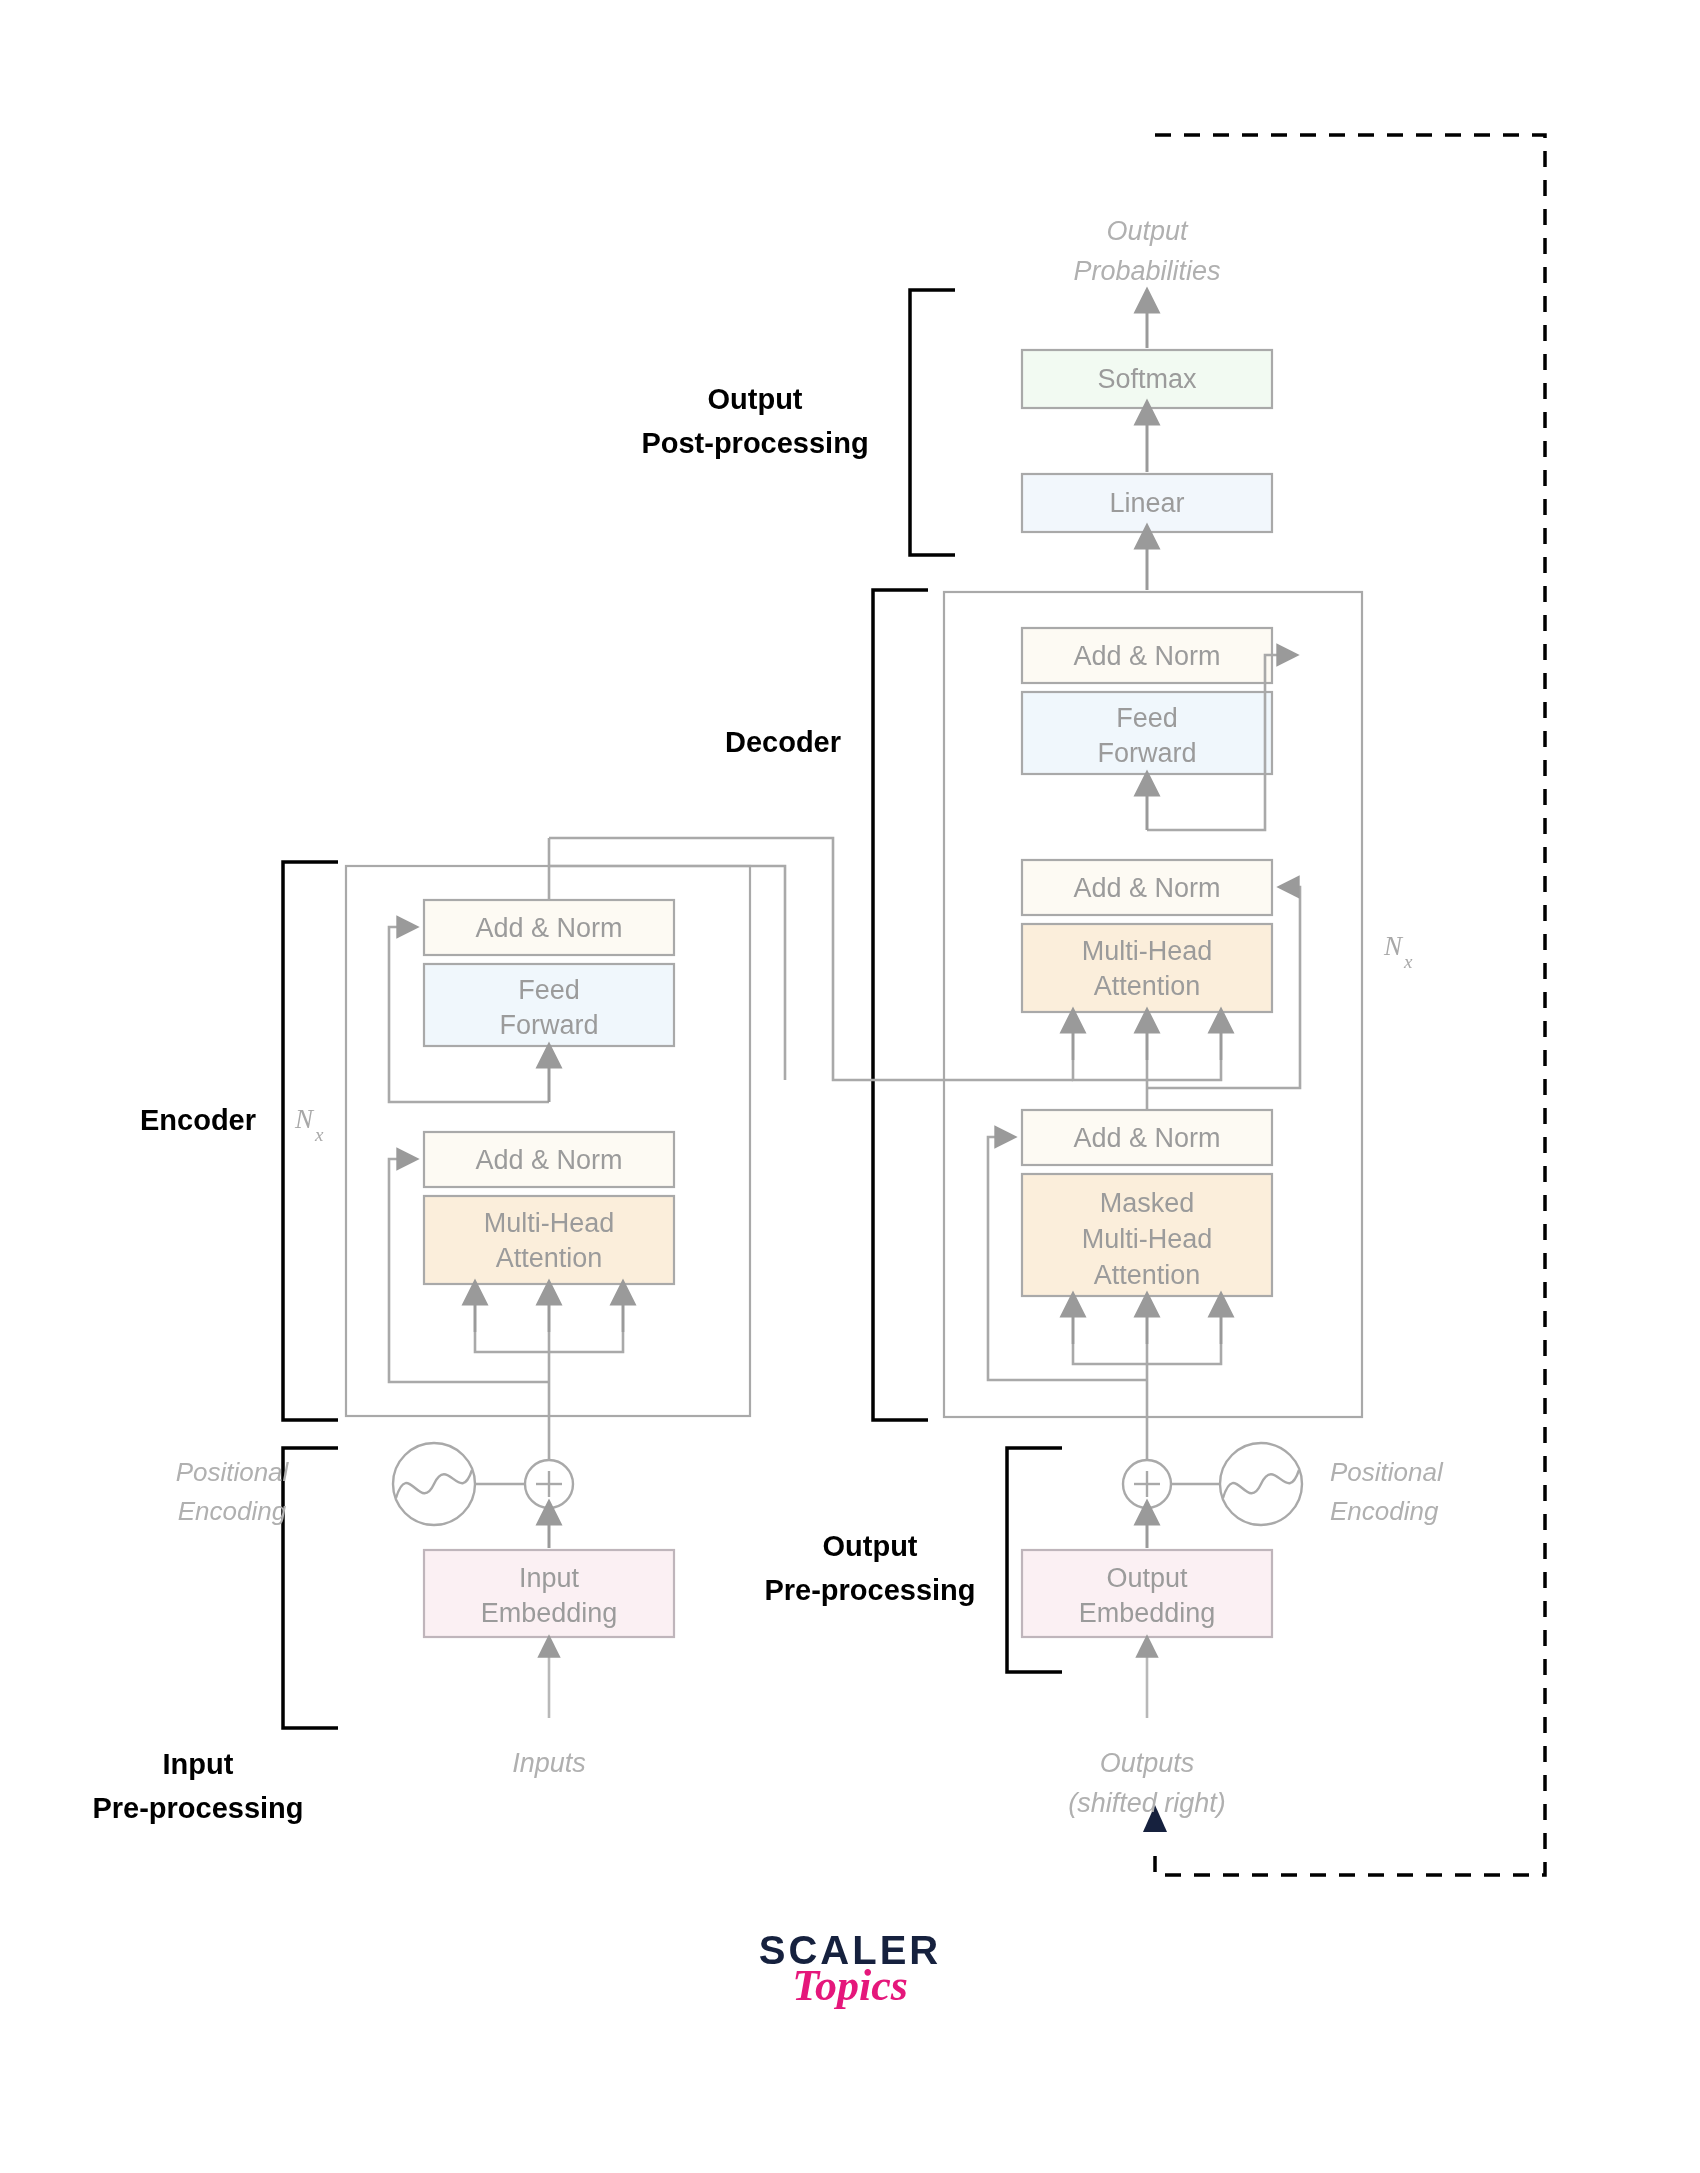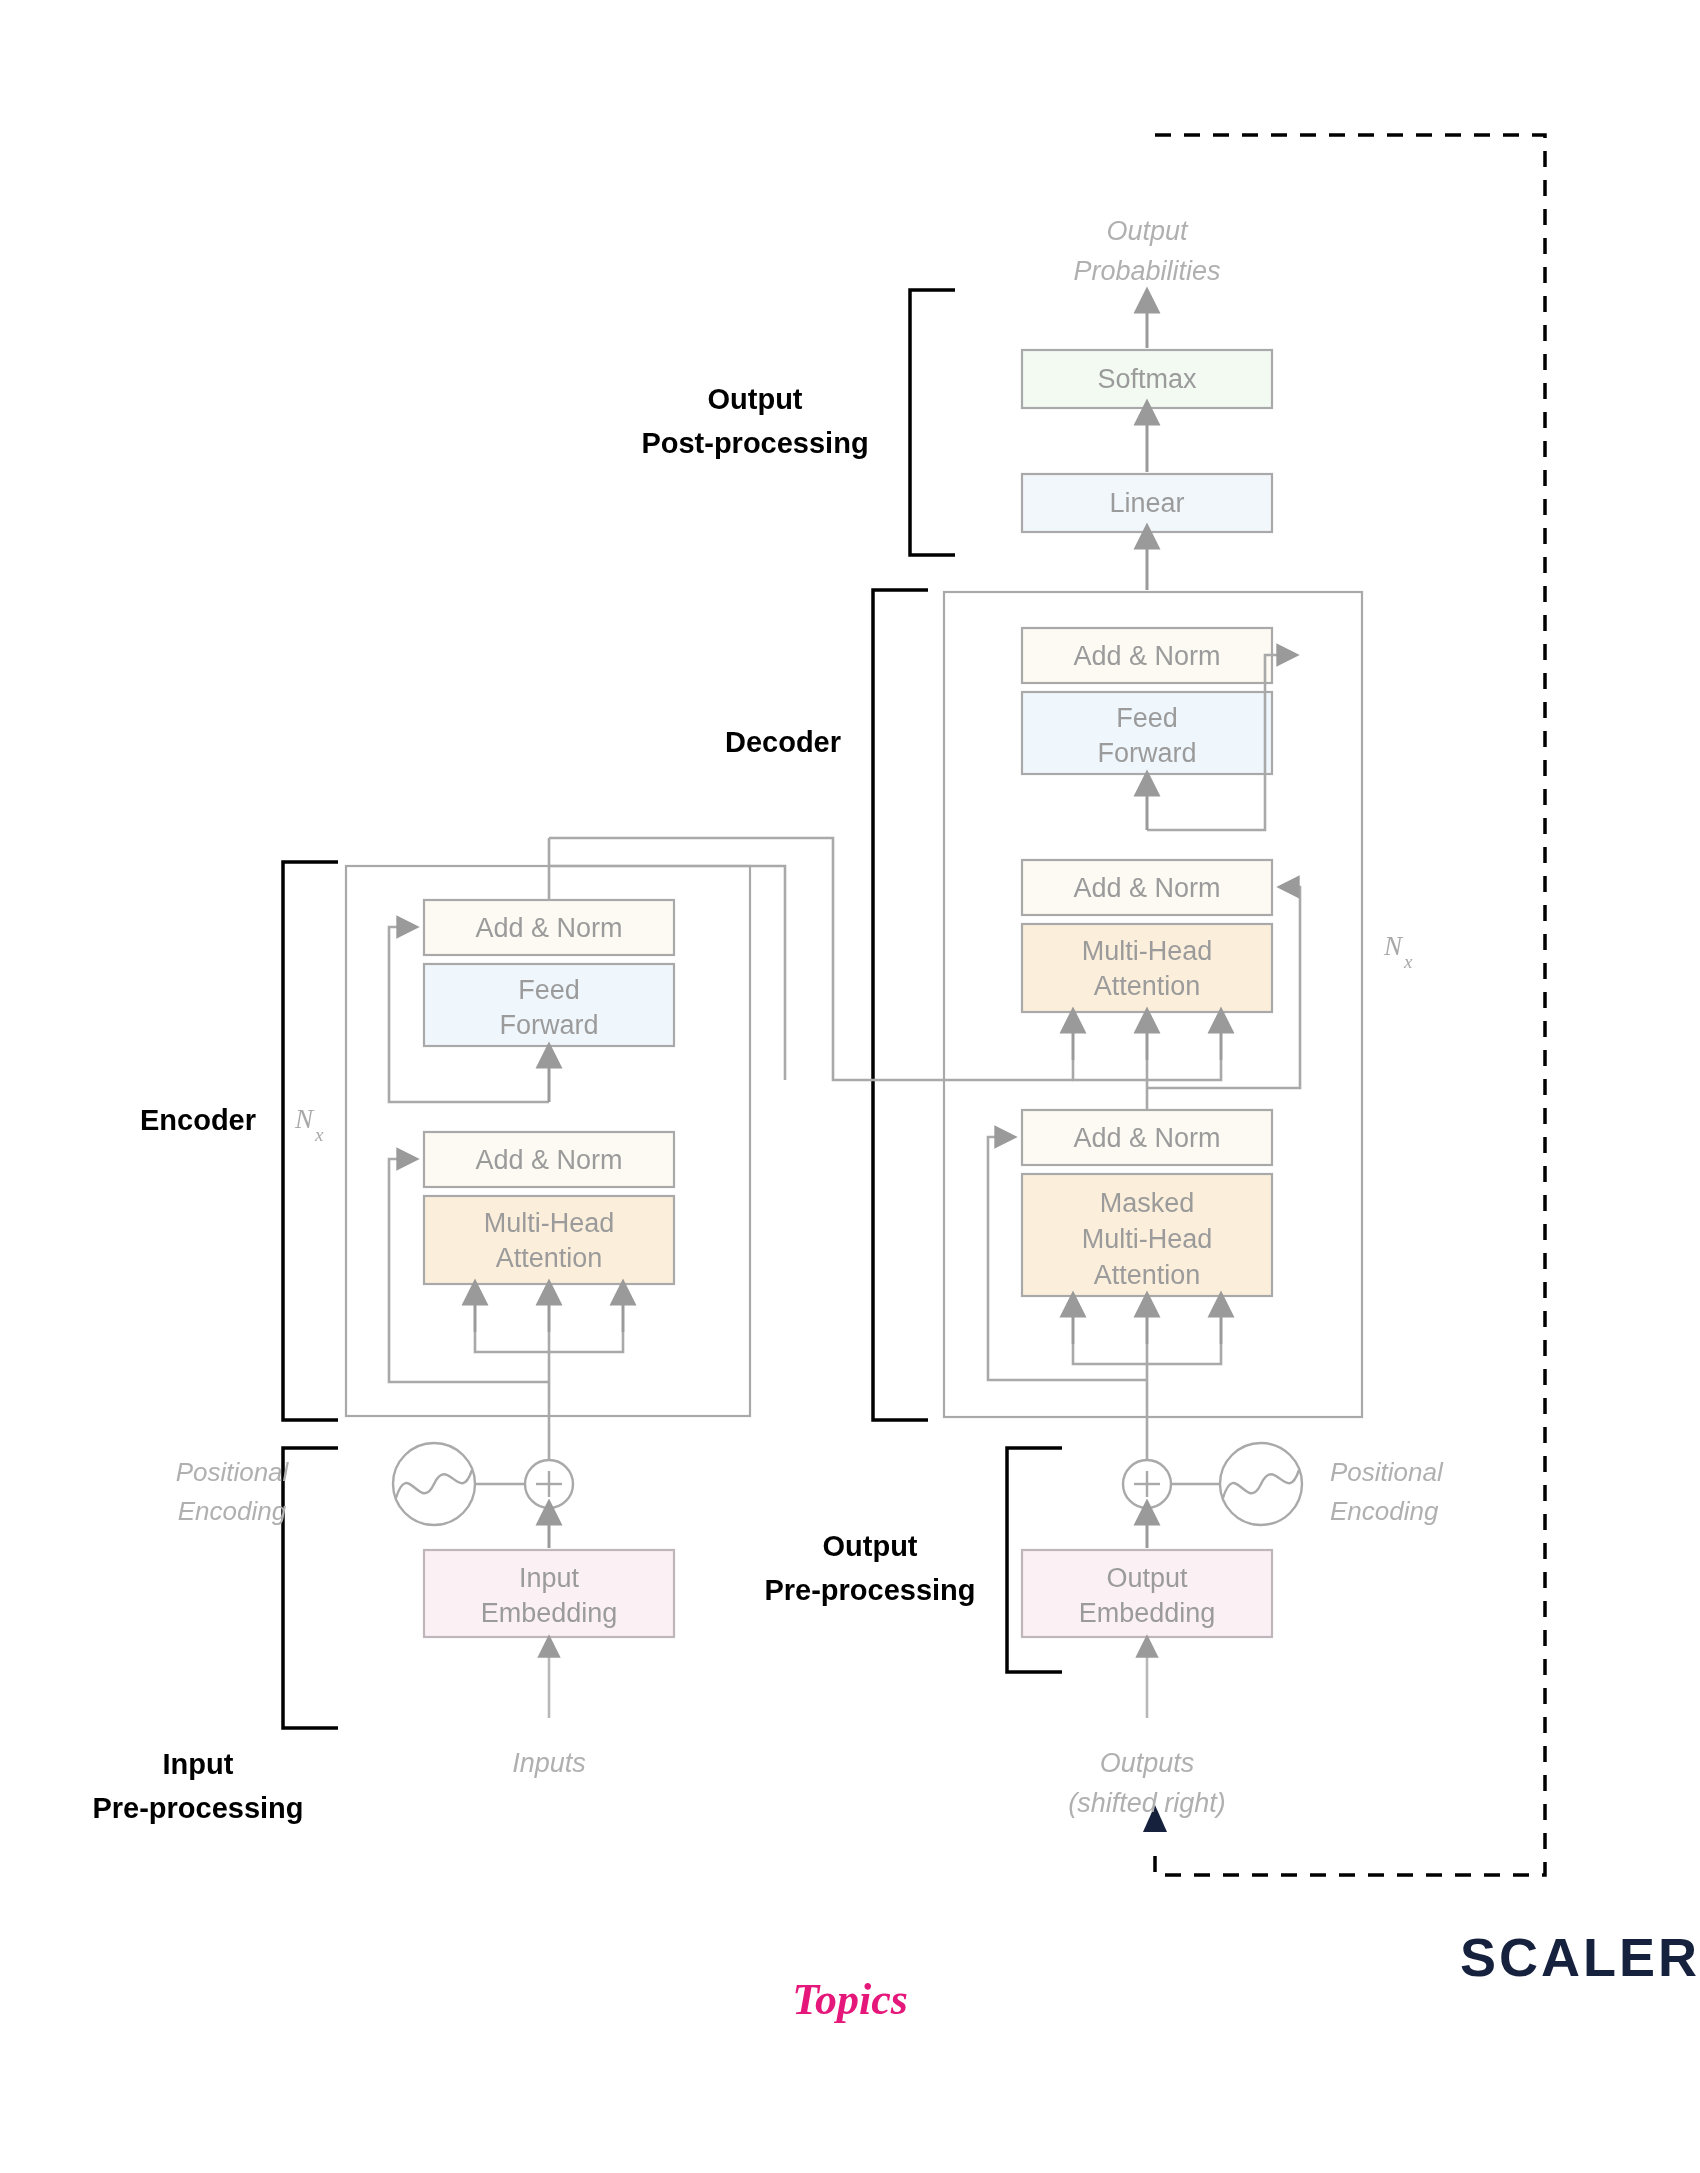--- a/index.html
+++ b/index.html
@@ -9,21 +9,21 @@
   svg#diagram{position:absolute;left:0;top:0;width:1700px;height:2173px;}
 
   .blk-text{font-family:"Liberation Sans", sans-serif;font-size:27px;fill:#9b9b9b;text-anchor:middle;}
   .io-text{font-family:"Liberation Sans", sans-serif;font-size:27px;fill:#b0b0b0;text-anchor:middle;font-style:italic;}
   .pe-text{font-family:"Liberation Sans", sans-serif;font-size:26px;fill:#b0b0b0;font-style:italic;}
   .sec-text{font-family:"Liberation Sans", sans-serif;font-size:29px;fill:#000000;font-weight:bold;text-anchor:middle;}
   .nx-text{font-family:"Liberation Serif", serif;font-size:27px;fill:#a8a8a8;font-style:italic;}
   .nx-sub{font-family:"Liberation Serif", serif;font-size:19px;fill:#a8a8a8;font-style:italic;}
 
   .logo-wrap{position:absolute;left:0;top:1930px;width:1700px;text-align:center;}
-  .logo-scaler{font-family:"Liberation Sans", sans-serif;font-weight:bold;font-size:54px;letter-spacing:3px;color:#16213e;line-height:1;text-align:right;}
+  .logo-scaler{font-family:"Liberation Sans", sans-serif;font-weight:bold;font-size:40px;letter-spacing:3px;color:#16213e;line-height:1;}
   .logo-topics{font-family:"Liberation Serif", serif;font-style:italic;font-weight:bold;font-size:44px;color:#e5177b;line-height:1;margin-top:-6px;}
 </style>
 </head>
 <body>
 
 <div id="stage">
 
   <svg id="diagram" viewBox="0 0 1700 2173">
     <defs>
       <marker id="ah" markerWidth="11" markerHeight="11" refX="5.5" refY="5.5" orient="auto" markerUnits="strokeWidth">

